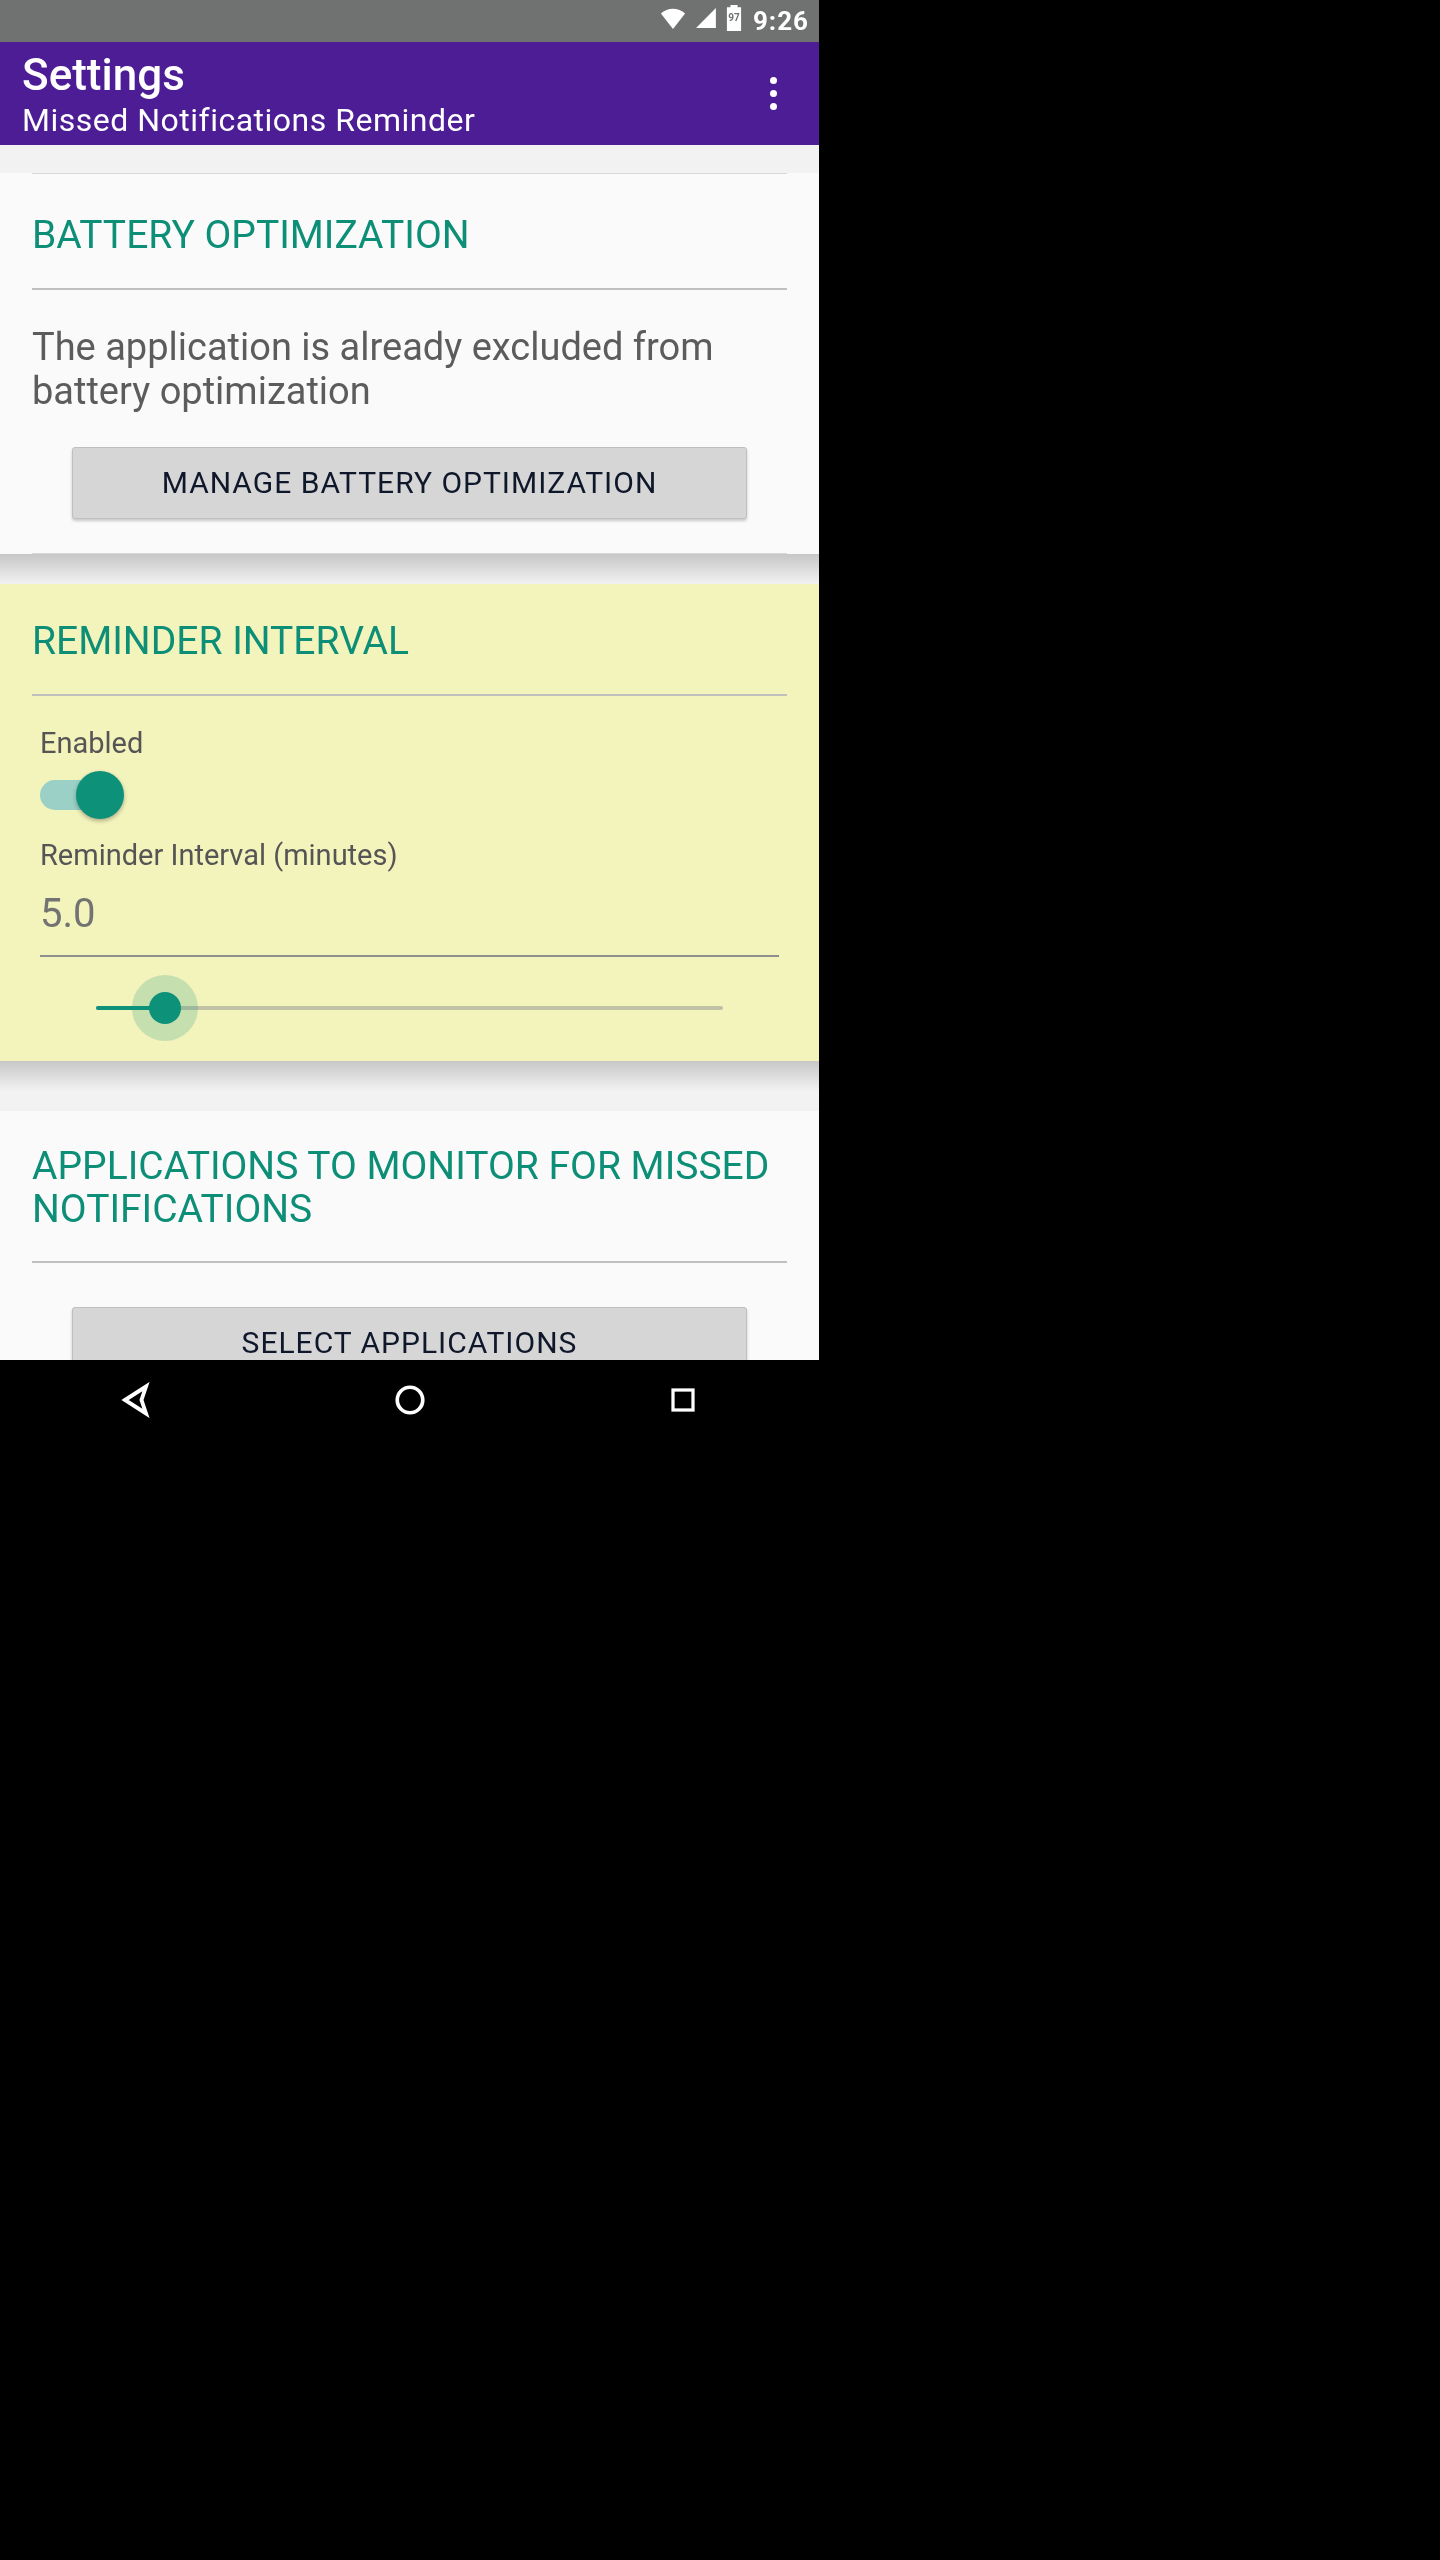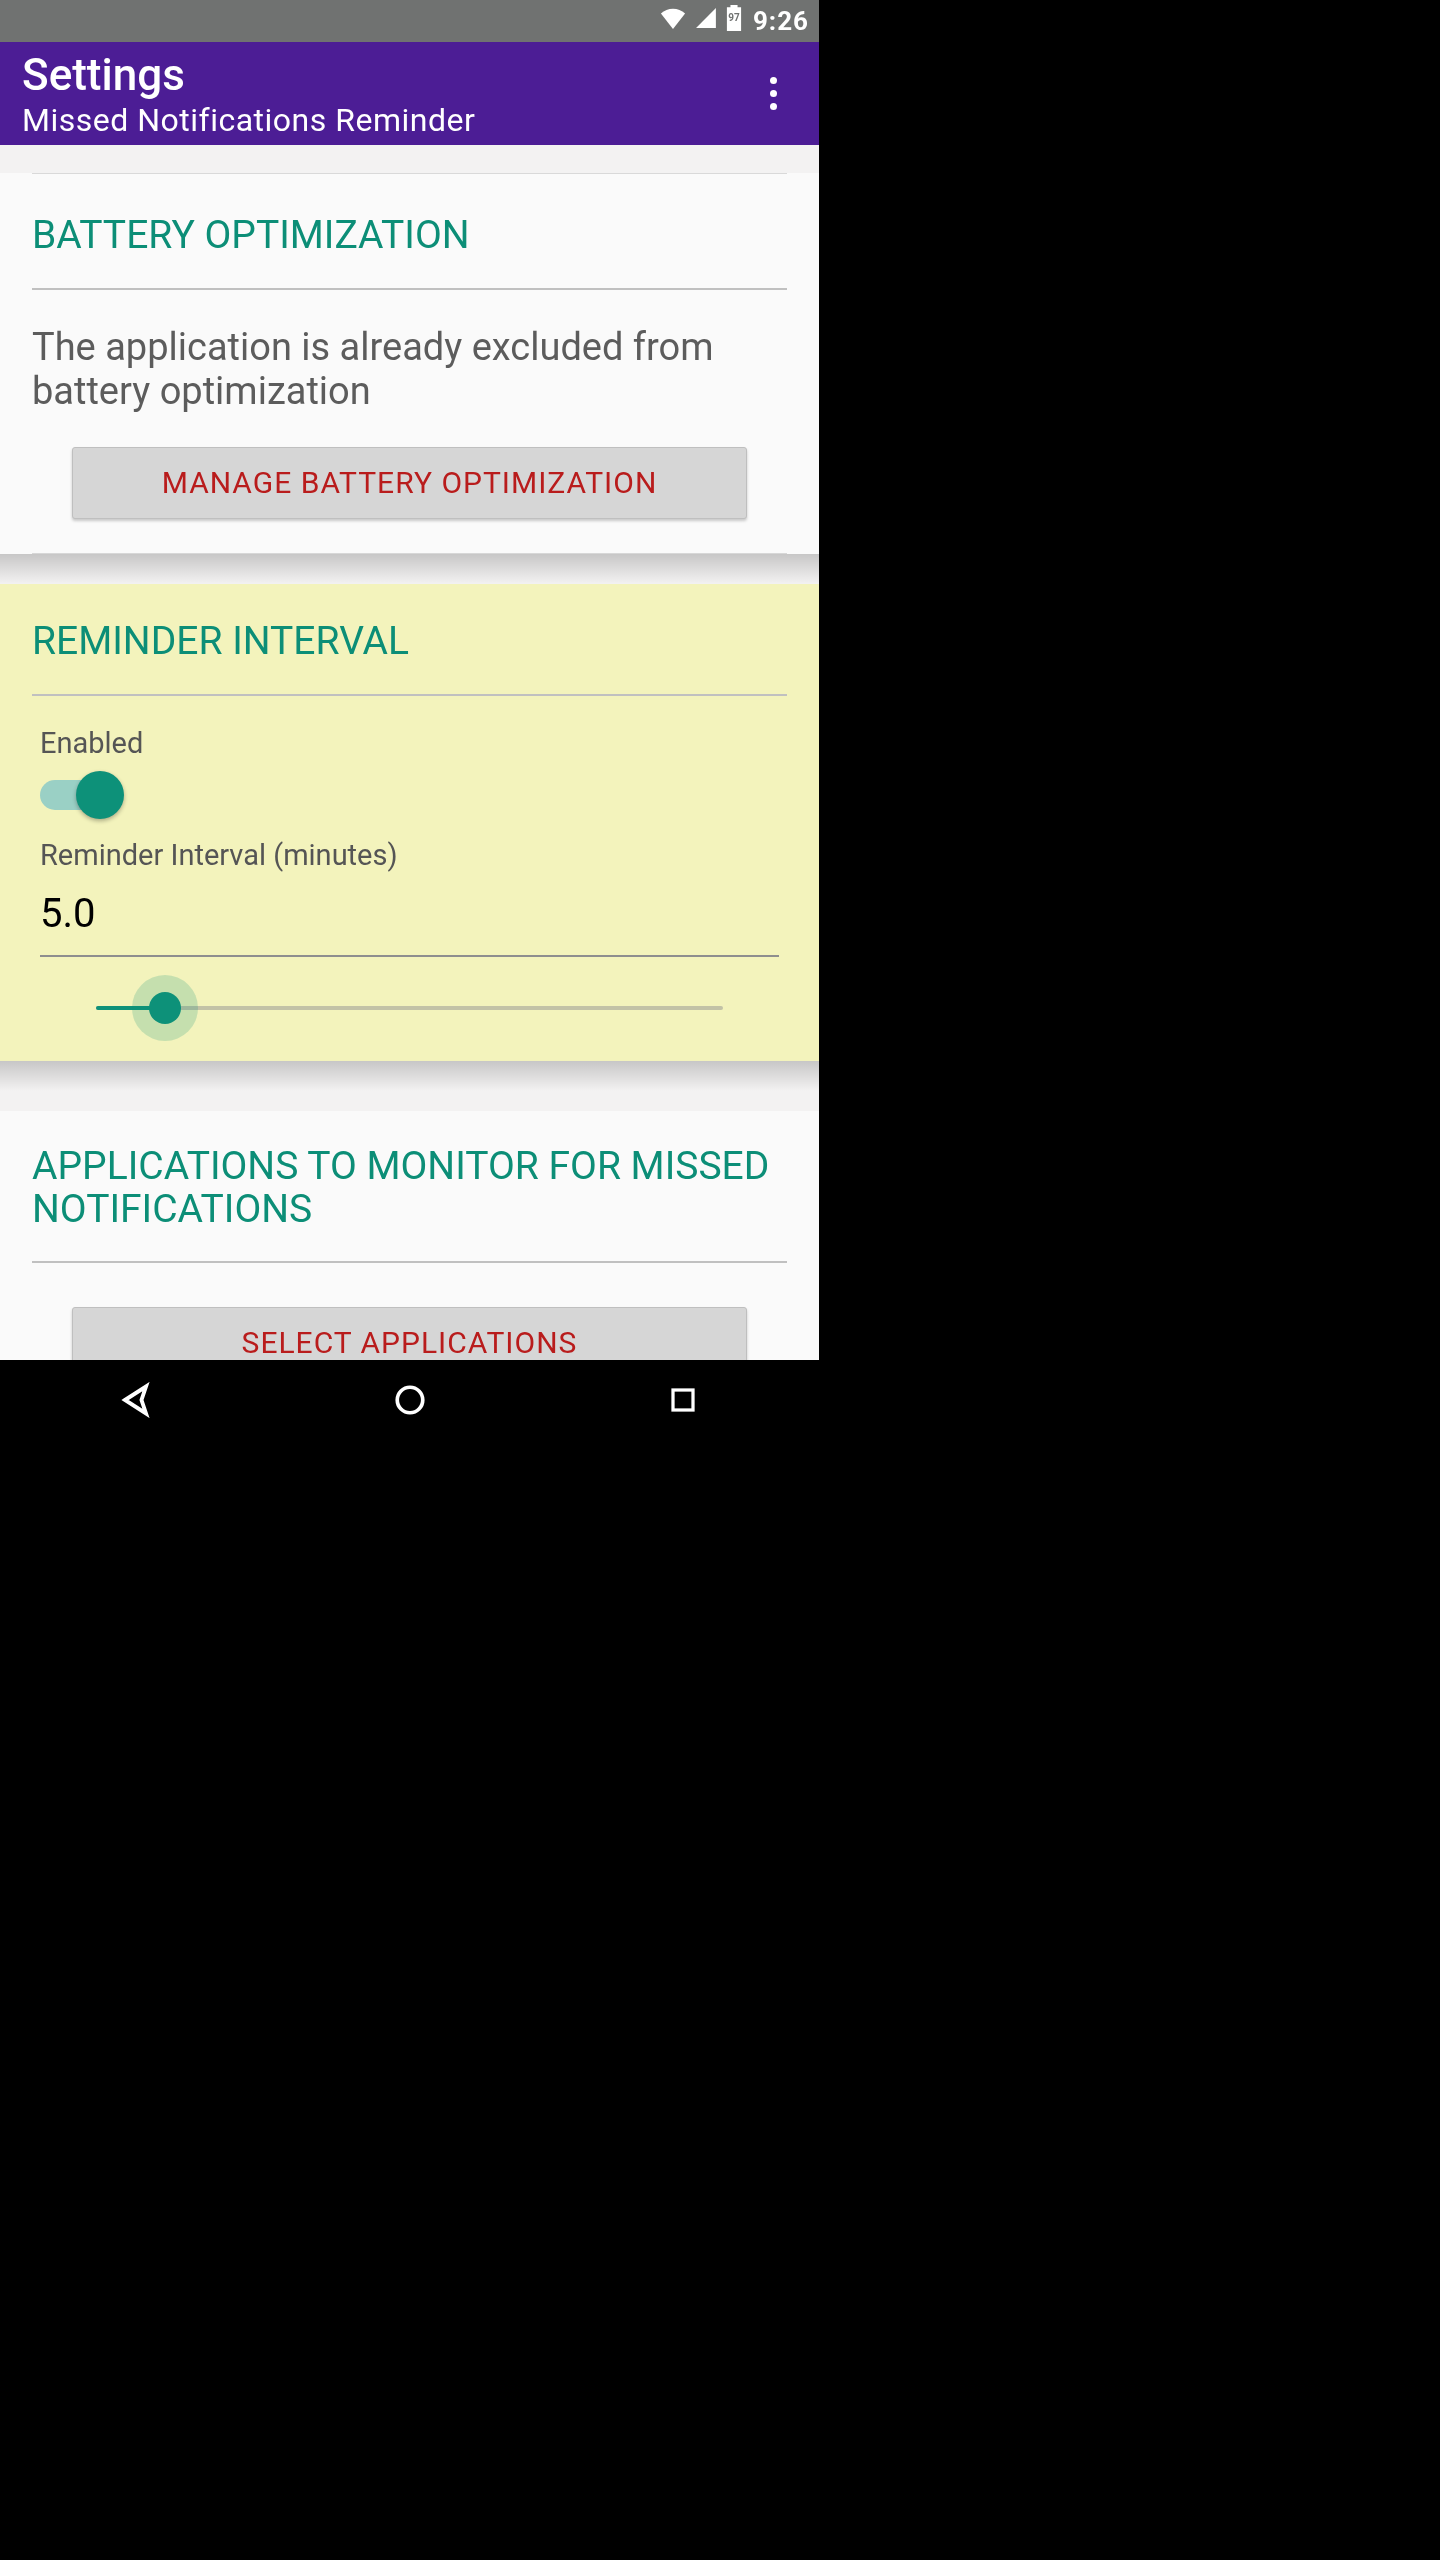--- a/index.html
+++ b/index.html
@@ -28,32 +28,32 @@
   .section-title { color: #0c8e77; font-size: 39px; font-weight: 400; padding: 38px 0 30px; }
   .divider { height: 2px; background: #c0c0c0; margin: 0 32px; }
   .divider-full { height: 1px; background: #d7d7d7; margin: 0 32px; }
   .shadow-bottom { height: 30px; background: linear-gradient(to bottom, rgba(0,0,0,0.18), rgba(0,0,0,0)); }
 
   .card-top-space { height: 28px; background: #f3f2f2; }
   .card-top-line { height: 1px; background: #d9d9d9; margin: 0 32px; }
 
   .section1 .body-text { color: #5c5c5c; font-size: 38px; line-height: 1.15; padding: 36px 32px 24px; }
 
-  .btn { display: block; width: calc(100% - 144px); margin: 10px auto 34px; height: 72px; background: #d6d6d6; color: #b91c1c; font-size: 30px; letter-spacing: 1px; border: 1px solid #bfbfbf; border-radius: 3px; box-shadow: 0 2px 3px rgba(0,0,0,0.2); text-align: center; line-height: 70px; cursor: pointer; }
+  .btn { display: block; width: calc(100% - 144px); margin: 10px auto 34px; height: 72px; background: #d6d6d6; color: #0f172a; font-size: 30px; letter-spacing: 1px; border: 1px solid #bfbfbf; border-radius: 3px; box-shadow: 0 2px 3px rgba(0,0,0,0.2); text-align: center; line-height: 70px; cursor: pointer; }
 
   
   .highlight { background: #f3f3bc; padding-bottom: 24px; }
   .highlight .section-title { padding: 34px 32px 30px; }
   .enabled-label { color: #555; font-size: 29px; padding: 30px 40px 14px; }
 
   .switch { position: relative; width: 80px; height: 30px; background: #9ad0c5; border-radius: 16px; margin: 6px 40px 18px; }
   .switch .knob { position: absolute; right: -4px; top: -9px; width: 48px; height: 48px; background: #0d9179; border-radius: 50%; box-shadow: 0 2px 4px rgba(0,0,0,0.3); }
 
   .interval-label { color: #555; font-size: 29px; padding: 10px 40px 6px; }
-  .interval-value { color: #000000; font-size: 40px; padding: 12px 40px 18px; }
+  .interval-value { color: #737373; font-size: 40px; padding: 12px 40px 18px; }
   .input-underline { height: 2px; background: #8e8e8e; margin: 0 40px 26px; }
 
   .slider { position: relative; height: 48px; margin: 0 96px 6px; }
   .slider-track { position: absolute; top: 23px; left: 0; right: 0; height: 4px; background: #c2c2a6; border-radius: 2px; }
   .slider-fill { position: absolute; top: 23px; left: 0; width: 11%; height: 4px; background: #0d9179; border-radius: 2px; }
   .slider-thumb { position: absolute; top: 9px; left: calc(11% - 16px); width: 32px; height: 32px; background: #0d9179; border-radius: 50%; }
   .slider-halo { position: absolute; top: -8px; left: calc(11% - 33px); width: 66px; height: 66px; background: rgba(13,145,121,0.20); border-radius: 50%; }
 
   .section3 .section-title { padding: 34px 32px 30px; line-height: 1.1; }
 

